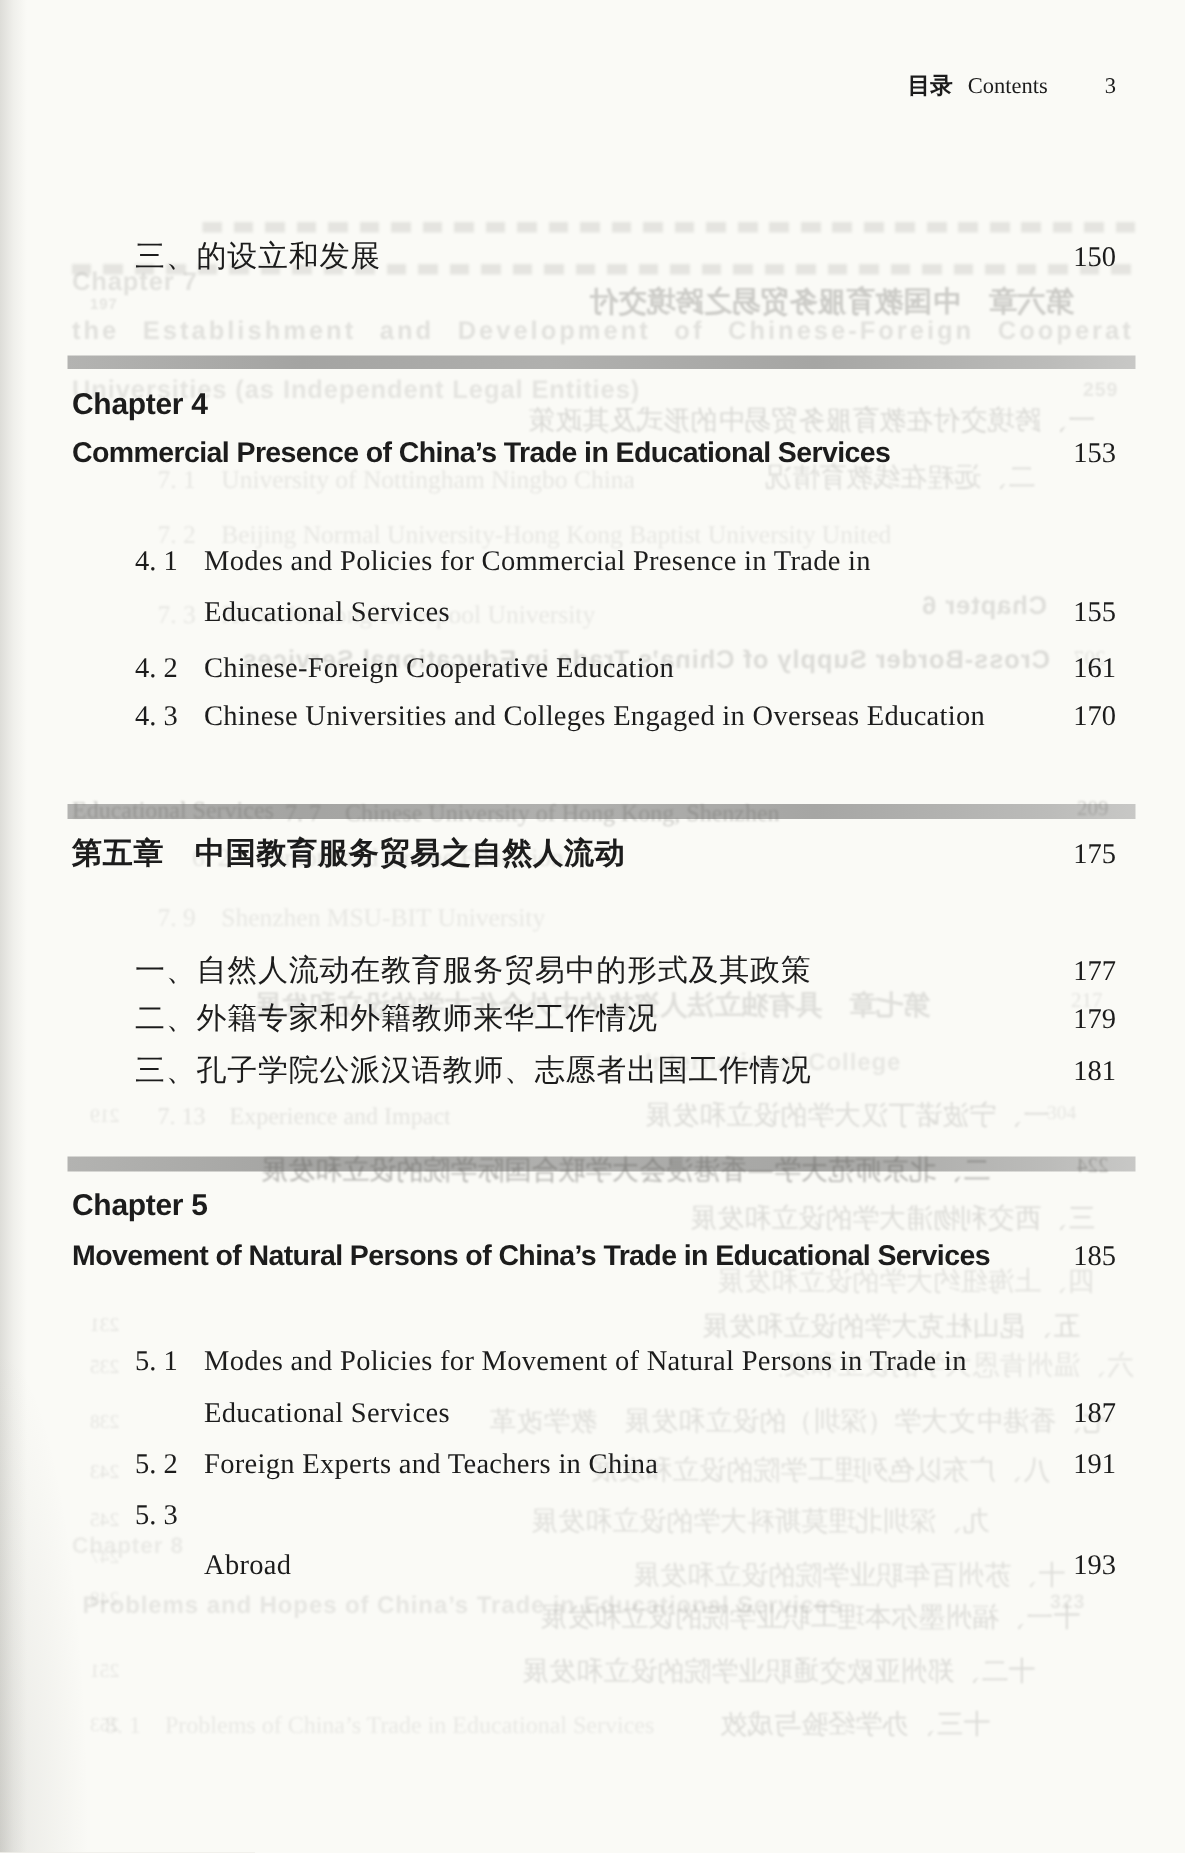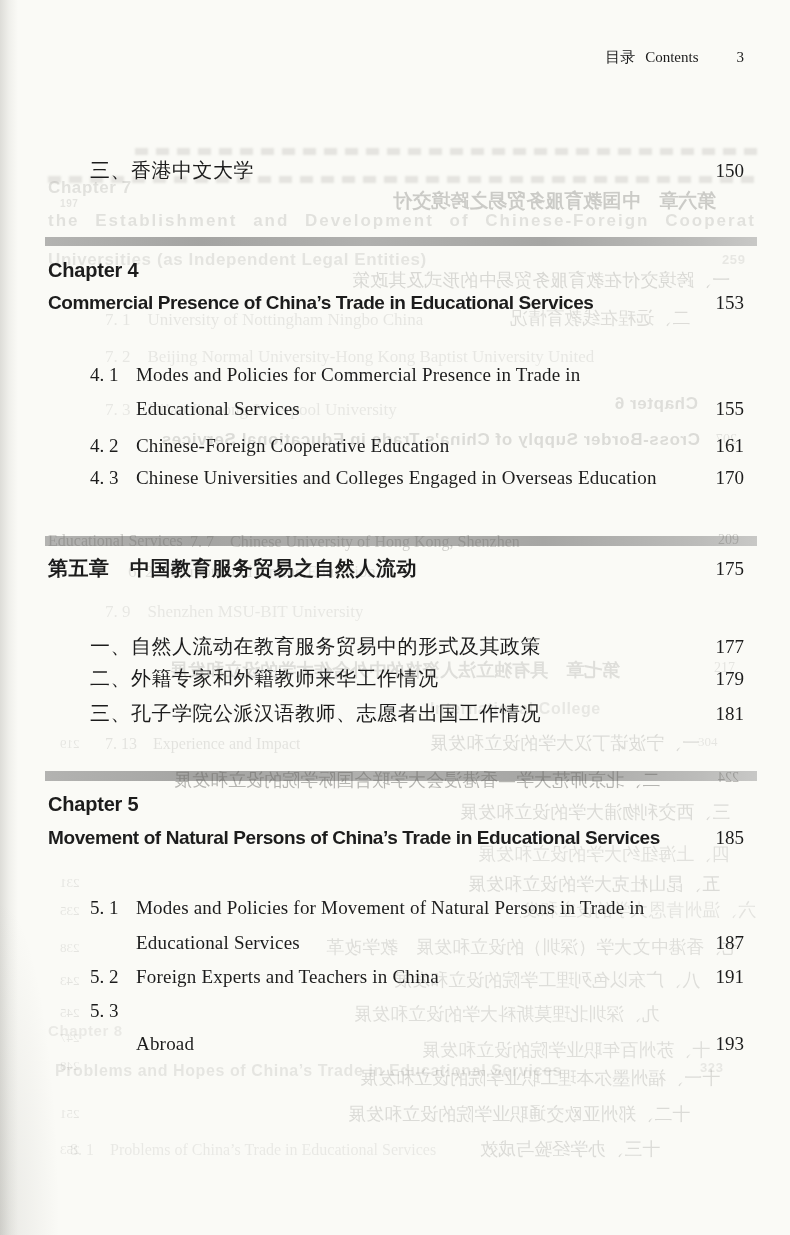--- a/index.html
+++ b/index.html
@@ -20,21 +20,21 @@
     position:absolute;left:0;bottom:0;width:60px;height:340px;
     background:radial-gradient(ellipse at 0% 100%,rgba(70,68,60,.10),rgba(70,68,60,0) 70%);
     pointer-events:none;
   }
   
   .header{
     position:absolute;top:48px;right:46px;
     display:flex;align-items:baseline;gap:10px;
     font-size:15px;
   }
-  .h-zh{font-family:"DejaVu Sans",sans-serif;font-weight:400;}
+  .h-zh{font-family:"DejaVu Sans",sans-serif;font-weight:700;}
   .h-en{font-family:"Liberation Serif",serif;}
   .h-pg{margin-left:28px;}
   
   .trow{
     position:absolute;left:48px;right:46px;
     display:flex;align-items:baseline;
     font-size:19px;line-height:1.2;
   }
   .trow .pg{margin-left:auto;font-family:"Liberation Serif",serif;font-size:19px;padding-left:12px;}
   .zh-entry{font-family:"DejaVu Sans","Liberation Serif",serif;padding-left:42px;font-size:20px;letter-spacing:.5px;}
@@ -137,21 +137,21 @@
       <div class="ghost g-serif mir" style="left: 60px; top: 1142px; font-size: 13px; opacity: 0.12;">253</div>
     </div>
 
   <div class="header">
     <span class="h-zh">目录</span>
     <span class="h-en">Contents</span>
     <span class="h-pg">3</span>
   </div>
 
   <div class="trow" style="top:158px">
-    <span class="zh-entry">三、香港中文大学</span>
+    <span class="zh-entry">三、的设立和发展</span>
     <span class="pg">150</span>
   </div>
 
   <div class="trow" style="top:258px">
     <span class="ch-head">Chapter 4</span>
   </div>
   <div class="trow" style="top:292px">
     <span class="ch-head2">Commercial Presence of China’s Trade in Educational Services</span>
     <span class="pg">153</span>
   </div>

